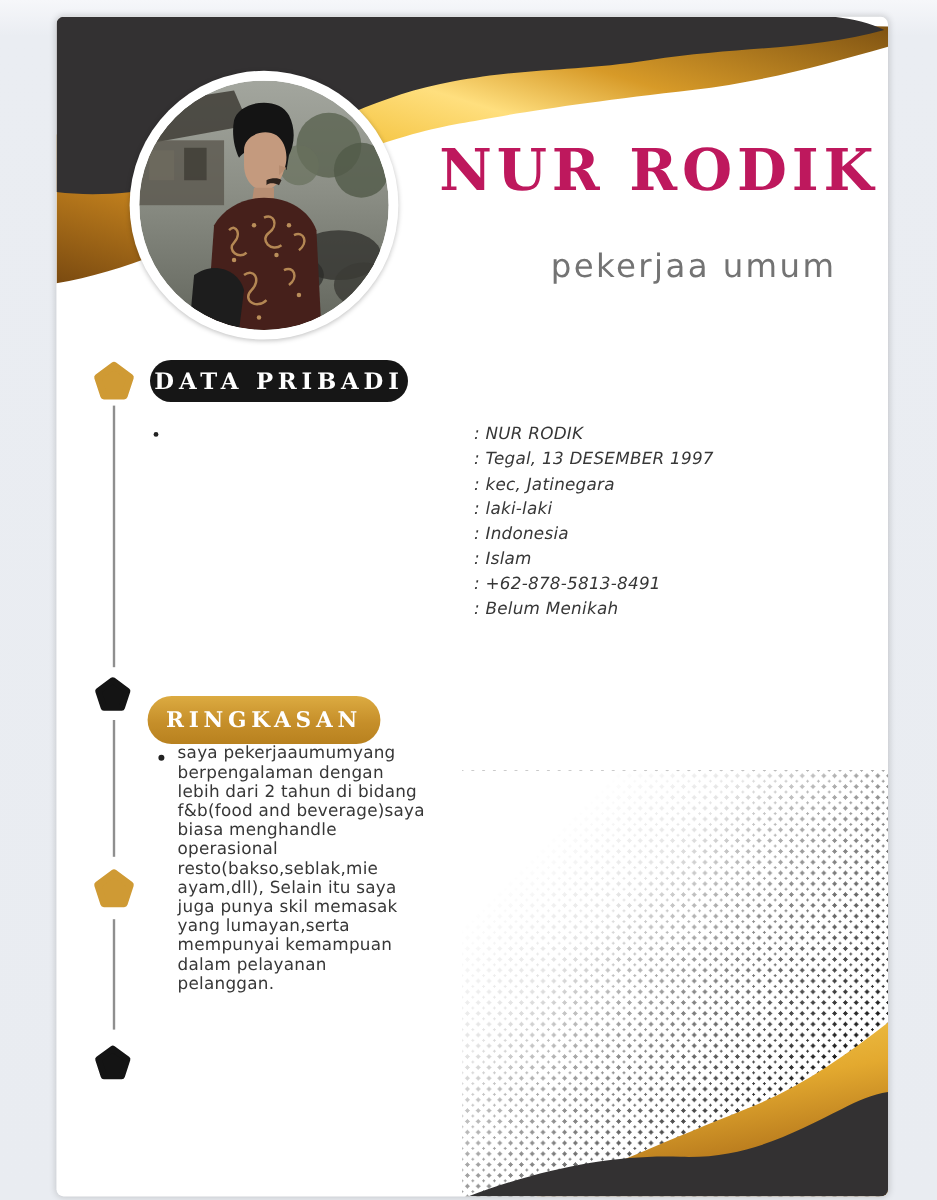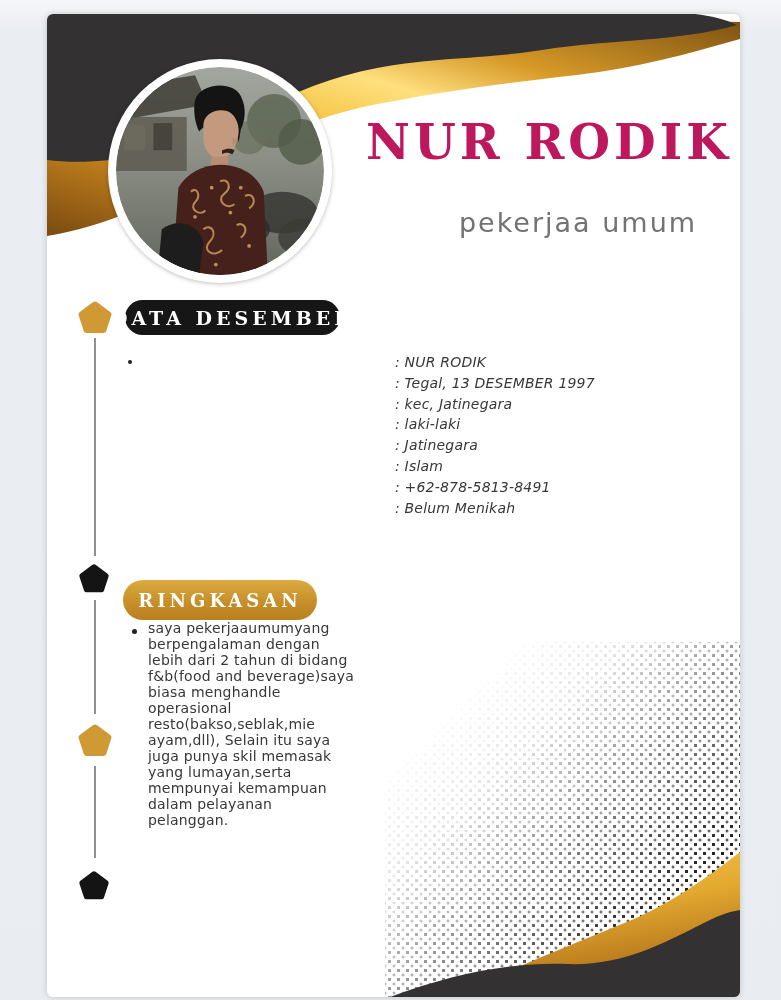--- a/index.html
+++ b/index.html
@@ -219,29 +219,29 @@
       <polygon points="12,3 21,9.6 17.6,20 6.4,20 3,9.6" fill="#141414" stroke="#141414" stroke-width="4" stroke-linejoin="round"></polygon>
     </svg>
     <svg class="penta" style="left:30px; top:709px;" width="36" height="36" viewBox="0 0 24 24">
       <polygon points="12,3 21,9.6 17.6,20 6.4,20 3,9.6" fill="#cf9a34" stroke="#cf9a34" stroke-width="4" stroke-linejoin="round"></polygon>
     </svg>
     <svg class="penta" style="left:31px; top:856px;" width="32" height="32" viewBox="0 0 24 24">
       <polygon points="12,3 21,9.6 17.6,20 6.4,20 3,9.6" fill="#141414" stroke="#141414" stroke-width="4" stroke-linejoin="round"></polygon>
     </svg>
 
     <div class="pill black">
-      <span>DATA DESEMBER</span>
+      <span>DATA PRIBADI</span>
     </div>
     <div class="bullet b1"></div>
     <div class="data-list">
         <div class="data-row">: NUR RODIK</div>
         <div class="data-row">: Tegal, 13 DESEMBER 1997</div>
         <div class="data-row">: kec, Jatinegara</div>
         <div class="data-row">: laki-laki</div>
-        <div class="data-row">: Jatinegara</div>
+        <div class="data-row">: Indonesia</div>
         <div class="data-row">: Islam</div>
         <div class="data-row">: +62-878-5813-8491</div>
         <div class="data-row">: Belum Menikah</div>
       </div>
 
     <div class="pill gold">
       <span>RINGKASAN</span>
     </div>
     <div class="bullet b2"></div>
     <div class="summary">saya pekerjaaumumyang

